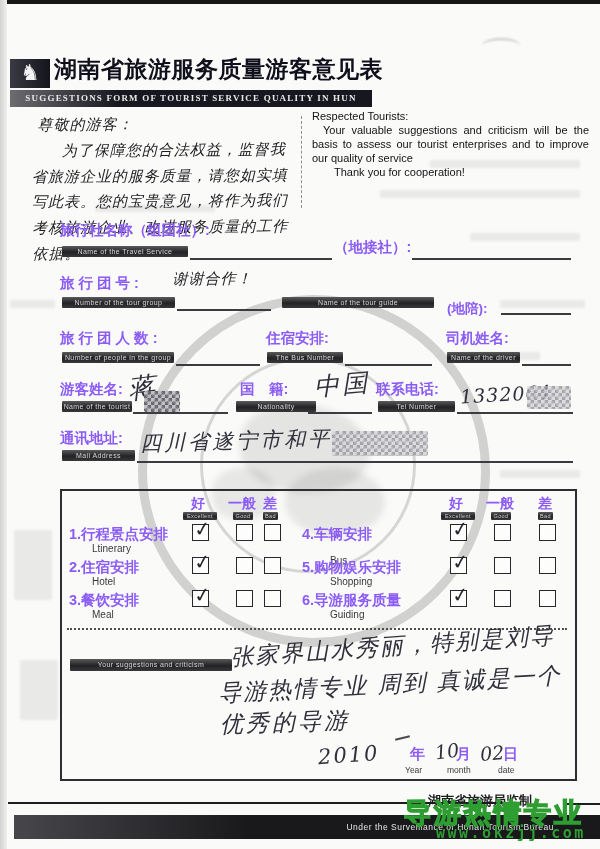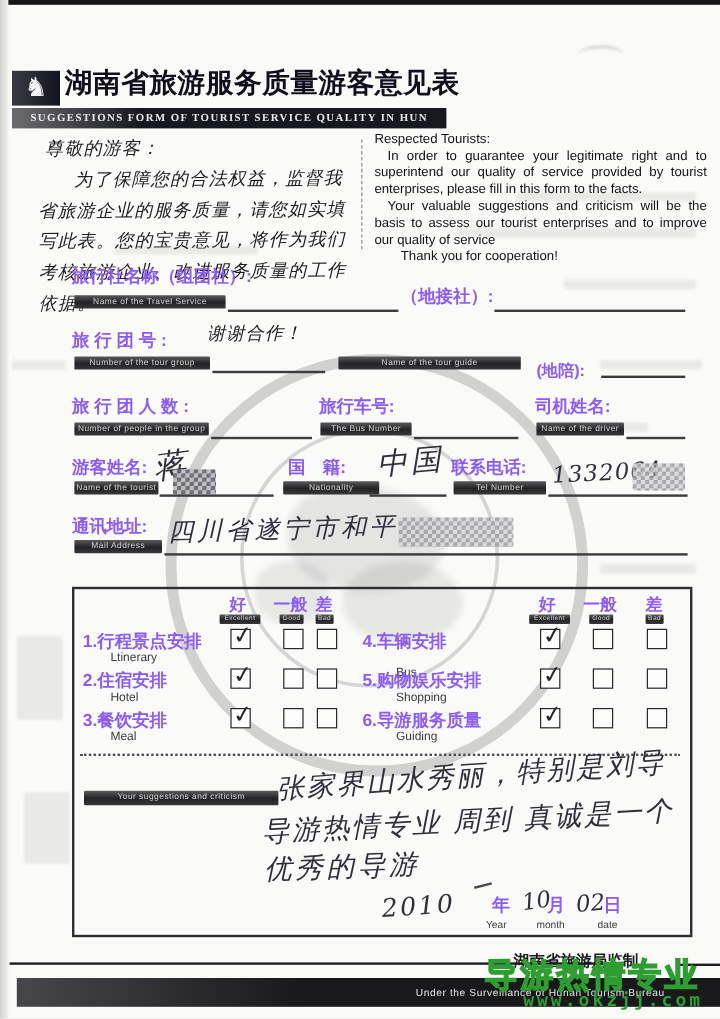--- a/index.html
+++ b/index.html
@@ -61,21 +61,20 @@
 
   <div class="abs" style="left:32px;top:112px;width:266px;font-family:'Liberation Serif',serif;font-style:italic;
               font-size:15px;line-height:1.72;letter-spacing:1px;color:#1d1d22;transform:rotate(-.4deg);">
     <div style="padding-left:6px;">尊敬的游客：</div>
     <div style="text-indent:2em;">为了保障您的合法权益，监督我省旅游企业的服务质量，请您如实填写此表。您的宝贵意见，将作为我们考核旅游企业、改进服务质量的工作依据。</div>
     <div style="text-align:right;padding-right:46px;">谢谢合作！</div>
   </div>
   <div class="abs" style="left:301px;top:116px;height:92px;border-left:1px dashed #8f8f92;"></div>
   <div class="abs" style="left:312px;top:110px;width:277px;font-size:11px;line-height:1.27;color:#121215;text-align:justify;">
     <div>Respected Tourists:</div>
-    <div style="text-indent:1em;">In order to guarantee your legitimate right and to superintend our quality of service provided by tourist enterprises, please fill in this form to the facts.</div>
     <div style="text-indent:1em;">Your valuable suggestions and criticism will be the basis to assess our tourist enterprises and to improve our quality of service</div>
     <div style="text-indent:2em;">Thank you for cooperation!</div>
   </div>
 
   <div class="abs wmring" style="left:138px;top:295px;width:334px;height:334px;border:9px solid rgba(132,132,136,.34);"></div>
   <div class="abs wmring" style="left:200px;top:357px;width:210px;height:210px;border:3px solid rgba(132,132,136,.30);"></div>
   <div class="abs wmring" style="left:240px;top:405px;width:130px;height:88px;background:rgba(120,120,124,.16);filter:blur(3px);border-radius:40% 55% 45% 50%;"></div>
   <div class="abs wmring" style="left:285px;top:468px;width:100px;height:68px;background:rgba(120,120,124,.15);filter:blur(3px);border-radius:50%;"></div>
   <div class="abs wmring" style="left:212px;top:468px;width:62px;height:52px;background:rgba(120,120,124,.14);filter:blur(3px);border-radius:45%;"></div>
 
@@ -88,21 +87,21 @@
   <div class="abs zh" style="left:60px;top:274px;font-size:14.5px;">旅 行 团 号 :</div>
   <div class="abs cap" style="left:62px;top:297px;width:113px;">Number of the tour group</div>
   <div class="abs ul" style="left:177px;top:308px;width:94px;"></div>
   <div class="abs cap" style="left:282px;top:297px;width:152px;">Name of the tour guide</div>
   <div class="abs zh" style="left:447px;top:300px;font-size:13.5px;">(地陪):</div>
   <div class="abs ul" style="left:501px;top:312px;width:70px;"></div>
 
   <div class="abs zh" style="left:60px;top:329px;font-size:14.5px;">旅 行 团 人 数 :</div>
   <div class="abs cap" style="left:62px;top:352px;width:112px;">Number of people in the group</div>
   <div class="abs ul" style="left:176px;top:363px;width:84px;"></div>
-  <div class="abs zh" style="left:266px;top:329px;font-size:14.5px;">旅行车号:</div>
+  <div class="abs zh" style="left:266px;top:329px;font-size:14.5px;">住宿安排:</div>
   <div class="abs cap" style="left:267px;top:352px;width:76px;">The Bus Number</div>
   <div class="abs ul" style="left:345px;top:363px;width:87px;"></div>
   <div class="abs zh" style="left:446px;top:329px;font-size:14.5px;">司机姓名:</div>
   <div class="abs cap" style="left:447px;top:352px;width:73px;">Name of the driver</div>
   <div class="abs ul" style="left:522px;top:363px;width:49px;"></div>
 
   <div class="abs zh" style="left:60px;top:380px;font-size:14.5px;">游客姓名:</div>
   <div class="abs cap" style="left:62px;top:401px;width:70px;">Name of the tourist</div>
   <div class="abs hw" style="left:128px;top:370px;font-size:27px;transform:rotate(-7deg);">蒋</div>
   <div class="abs mosaic" style="left:144px;top:391px;width:36px;height:21px;"></div>

